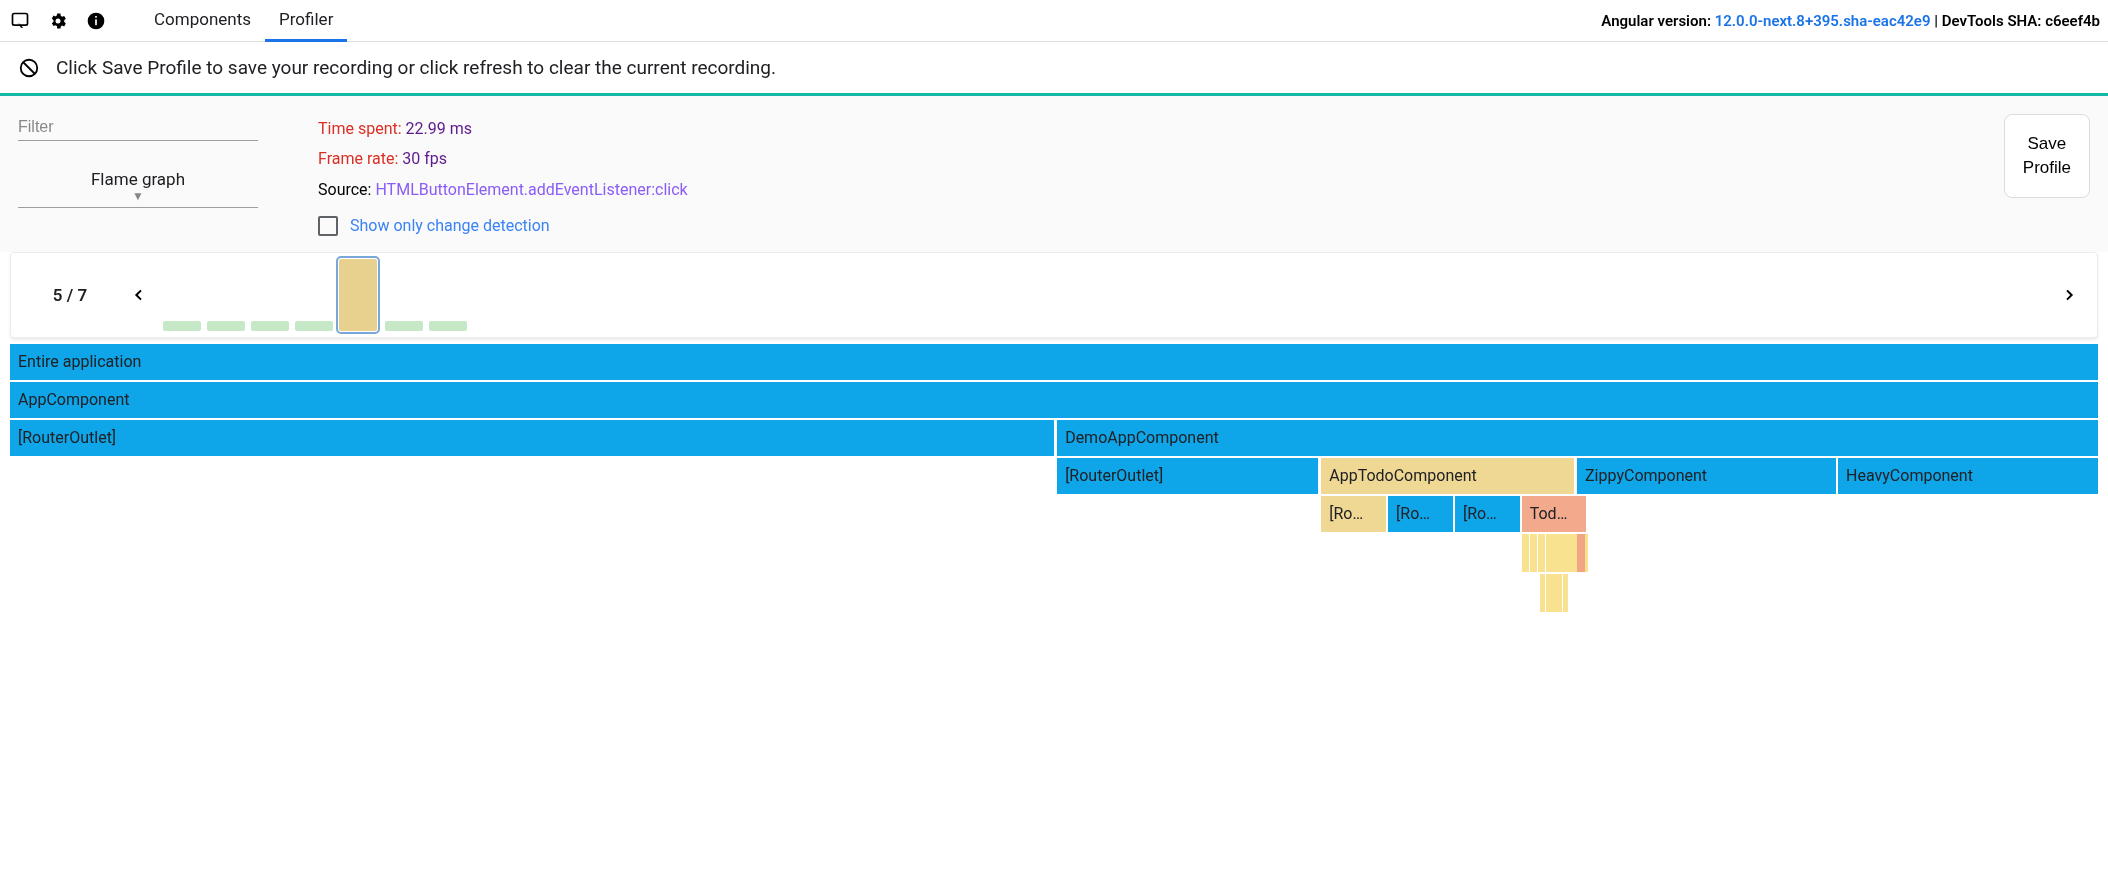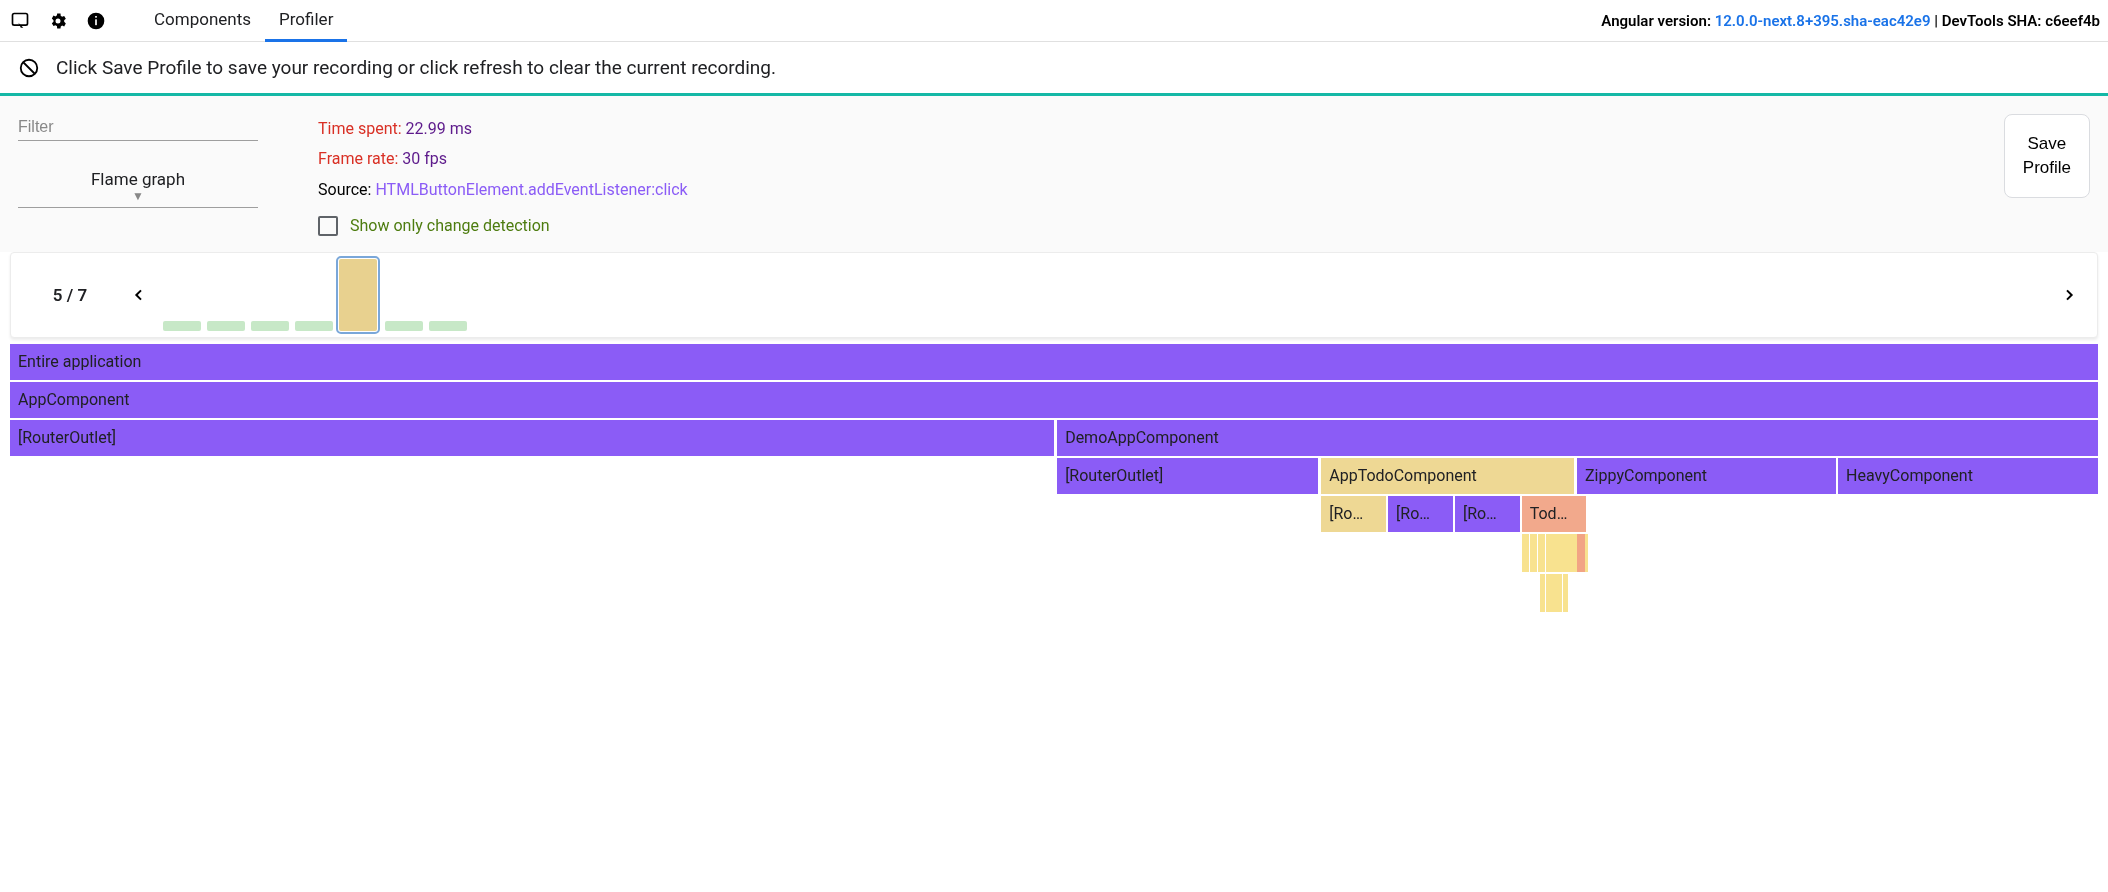--- a/index.html
+++ b/index.html
@@ -53,21 +53,21 @@
 .select-label { font-size:17px; }
 .select-caret { color:#888; font-size:12px; }
 
 .metrics { font-size:16px; line-height:1.9; }
 .metrics .lbl { color:#d93025; }
 .metrics .val { color:#5d1a8b; }
 .metrics .src-lbl { color:#000; }
 .metrics .src-val { color:#8b5cf6; }
 .cd-row { display:flex; align-items:center; gap:12px; margin-top:6px; }
 .cd-check { width:20px; height:20px; border:2px solid #5f6368; border-radius:2px; cursor:pointer; }
-.cd-label { font-size:16px; color:#4d7c0f; }
+.cd-label { font-size:16px; color:#3b82f6; }
 
 .save-btn {
   margin-left:auto;
   padding:17px 18px;
   background:#fff; border:1px solid #dadce0; border-radius:8px;
   font-size:17px; line-height:1.4; cursor:pointer;
   white-space:pre-line;
 }
 
 .frames-panel {
@@ -88,21 +88,21 @@
 .bar.green { background:#c7e8c7; height:10px; }
 .bar.selected { background:#e8d18f; height:72px; outline:2px solid #7aa7d9; outline-offset:1px; }
 
 .flame-area { padding: 0 10px 0 10px; }
 .flame-row { margin-bottom:2px; position:relative; height:36px; }
 .flame-cell {
   position:absolute; top:0; height:36px; display:flex; align-items:center;
   padding:0 8px; font-size:16px; color:#202124; overflow:hidden; white-space:nowrap; text-overflow:ellipsis;
   cursor:pointer;
 }
-.c-light { background:#8b5cf6; }
+.c-light { background:#0ea5e9; }
 .c-med { background:#eed894; }
 .c-hot { background:#f2a98c; }
 
 .micro-row { position:relative; height:38px; margin-bottom:2px; }
 .micro-bar { position:absolute; top:0; height:38px; background:#f8e28f; }
 .micro-bar.hot { background:#f2a484; }
 .micro-row2 { position:relative; height:38px; }
 </style>
 </head>
 <body>

